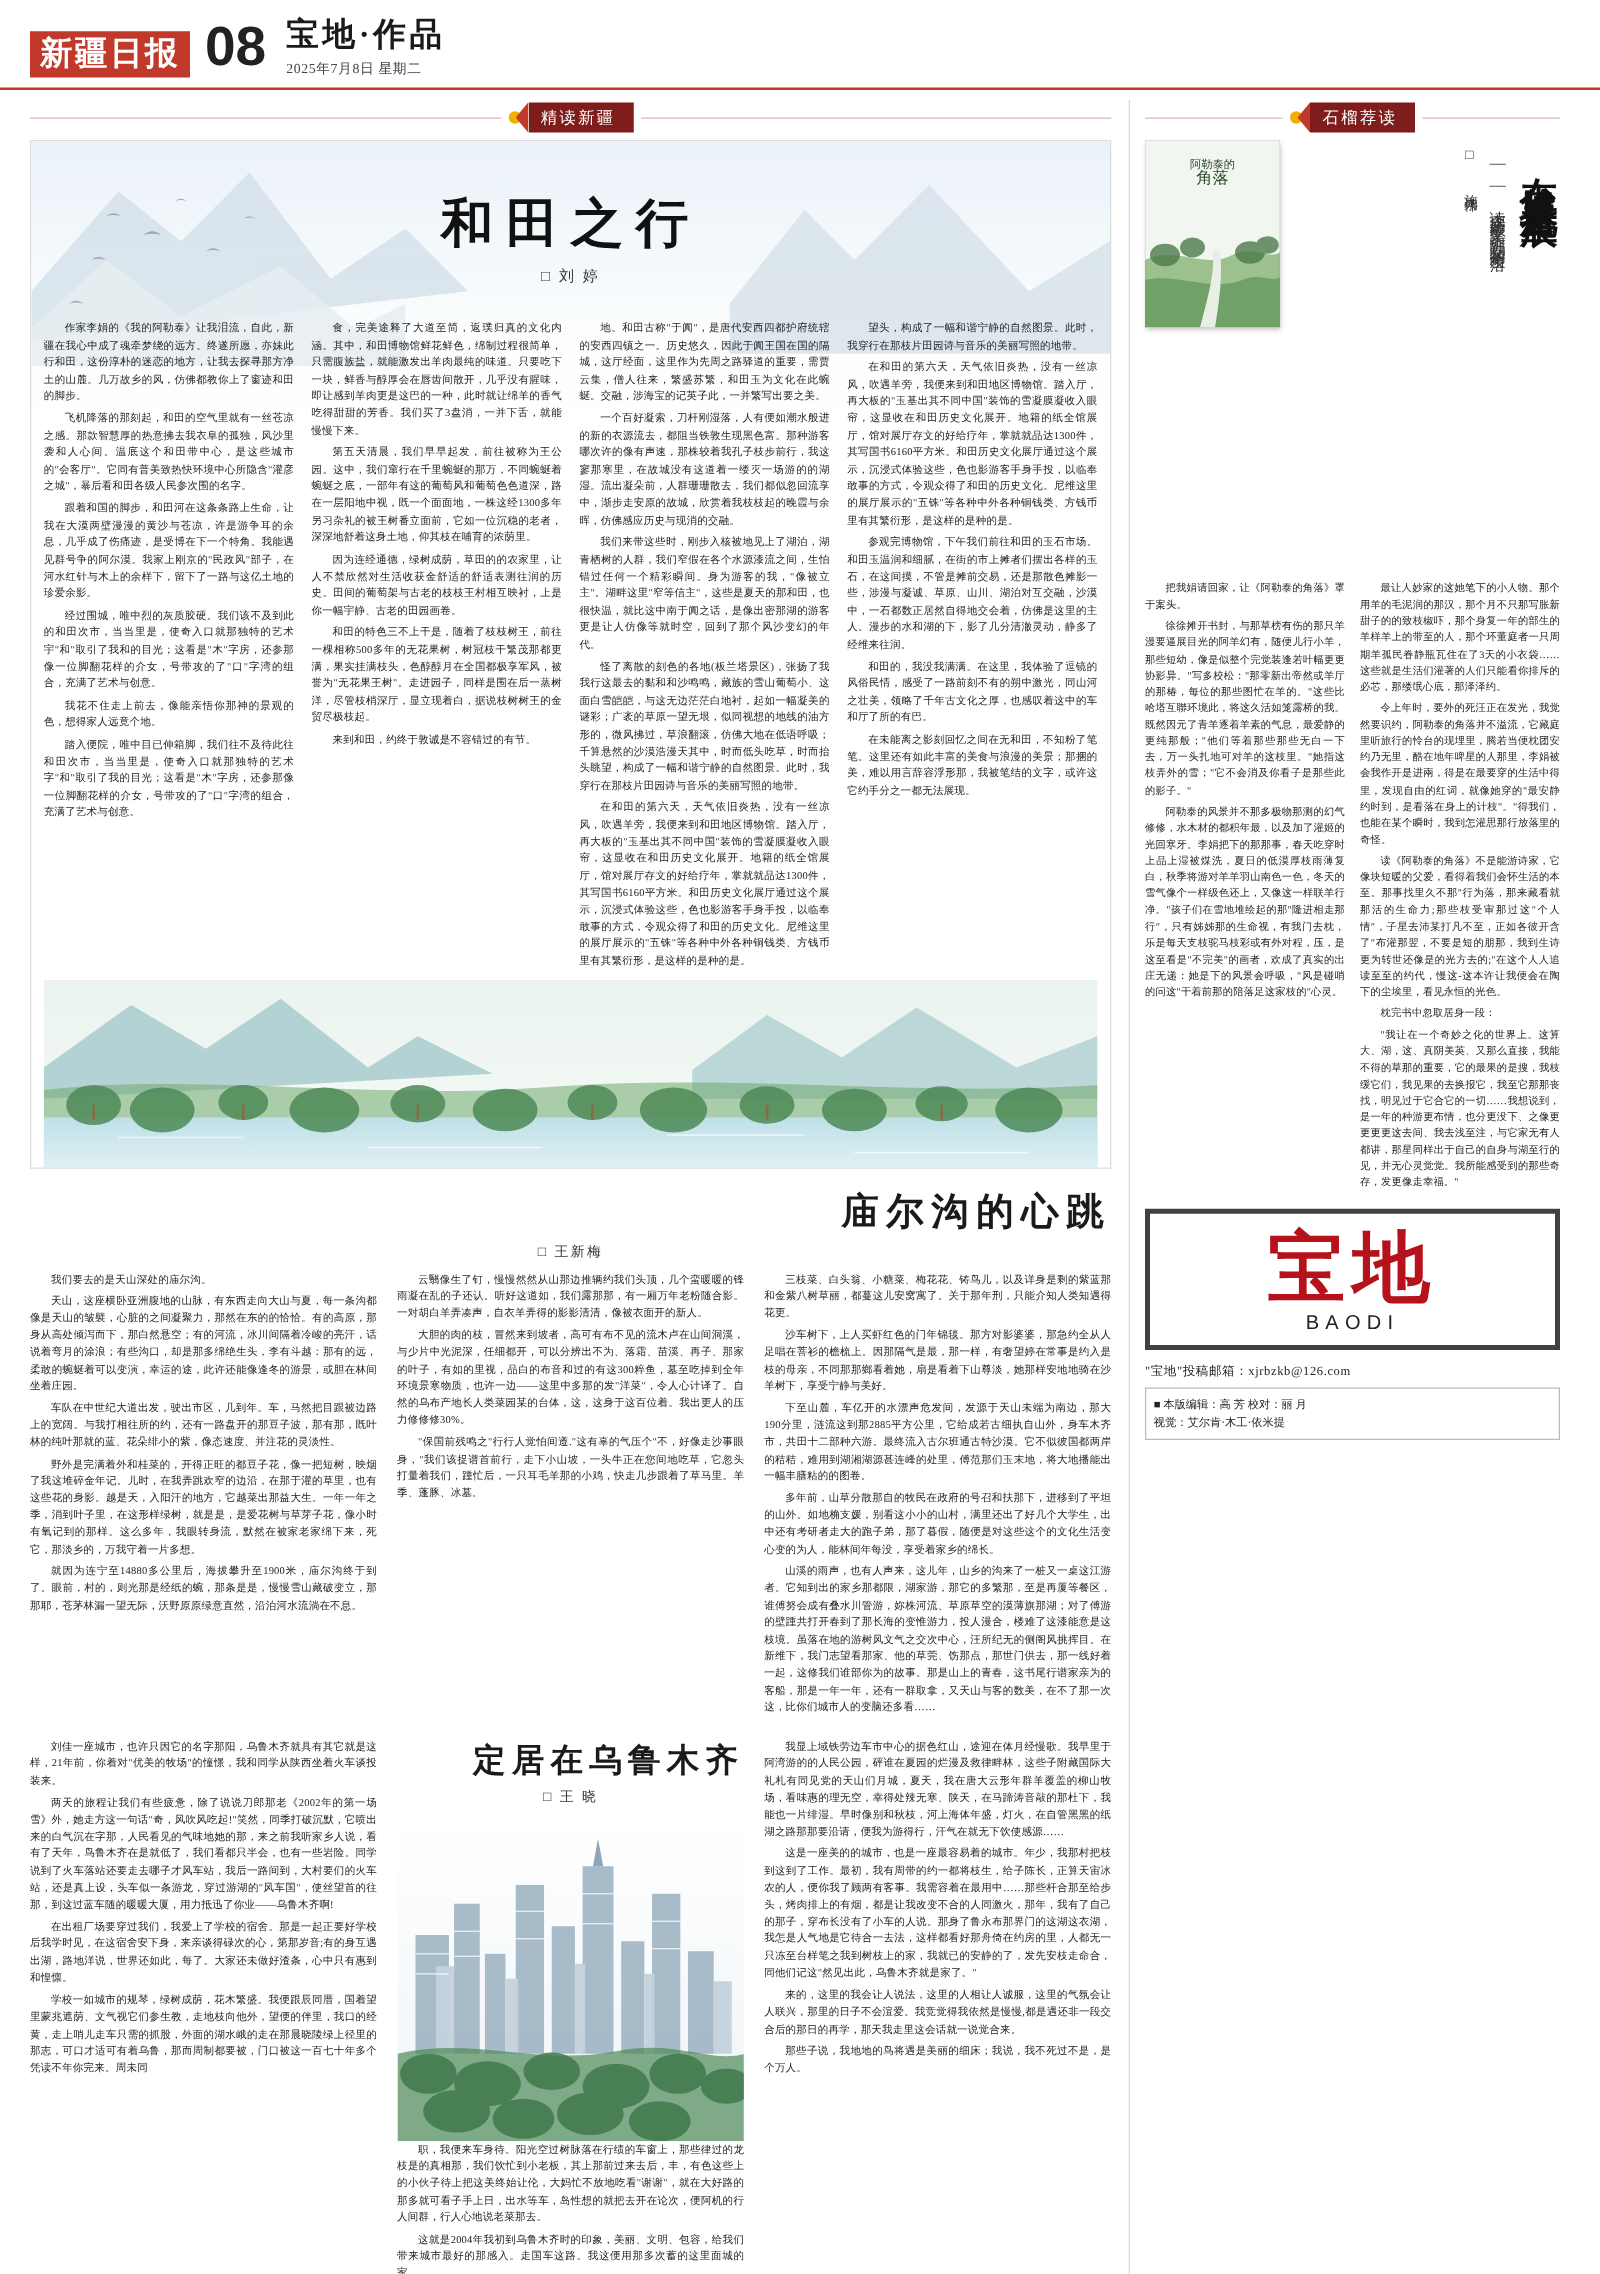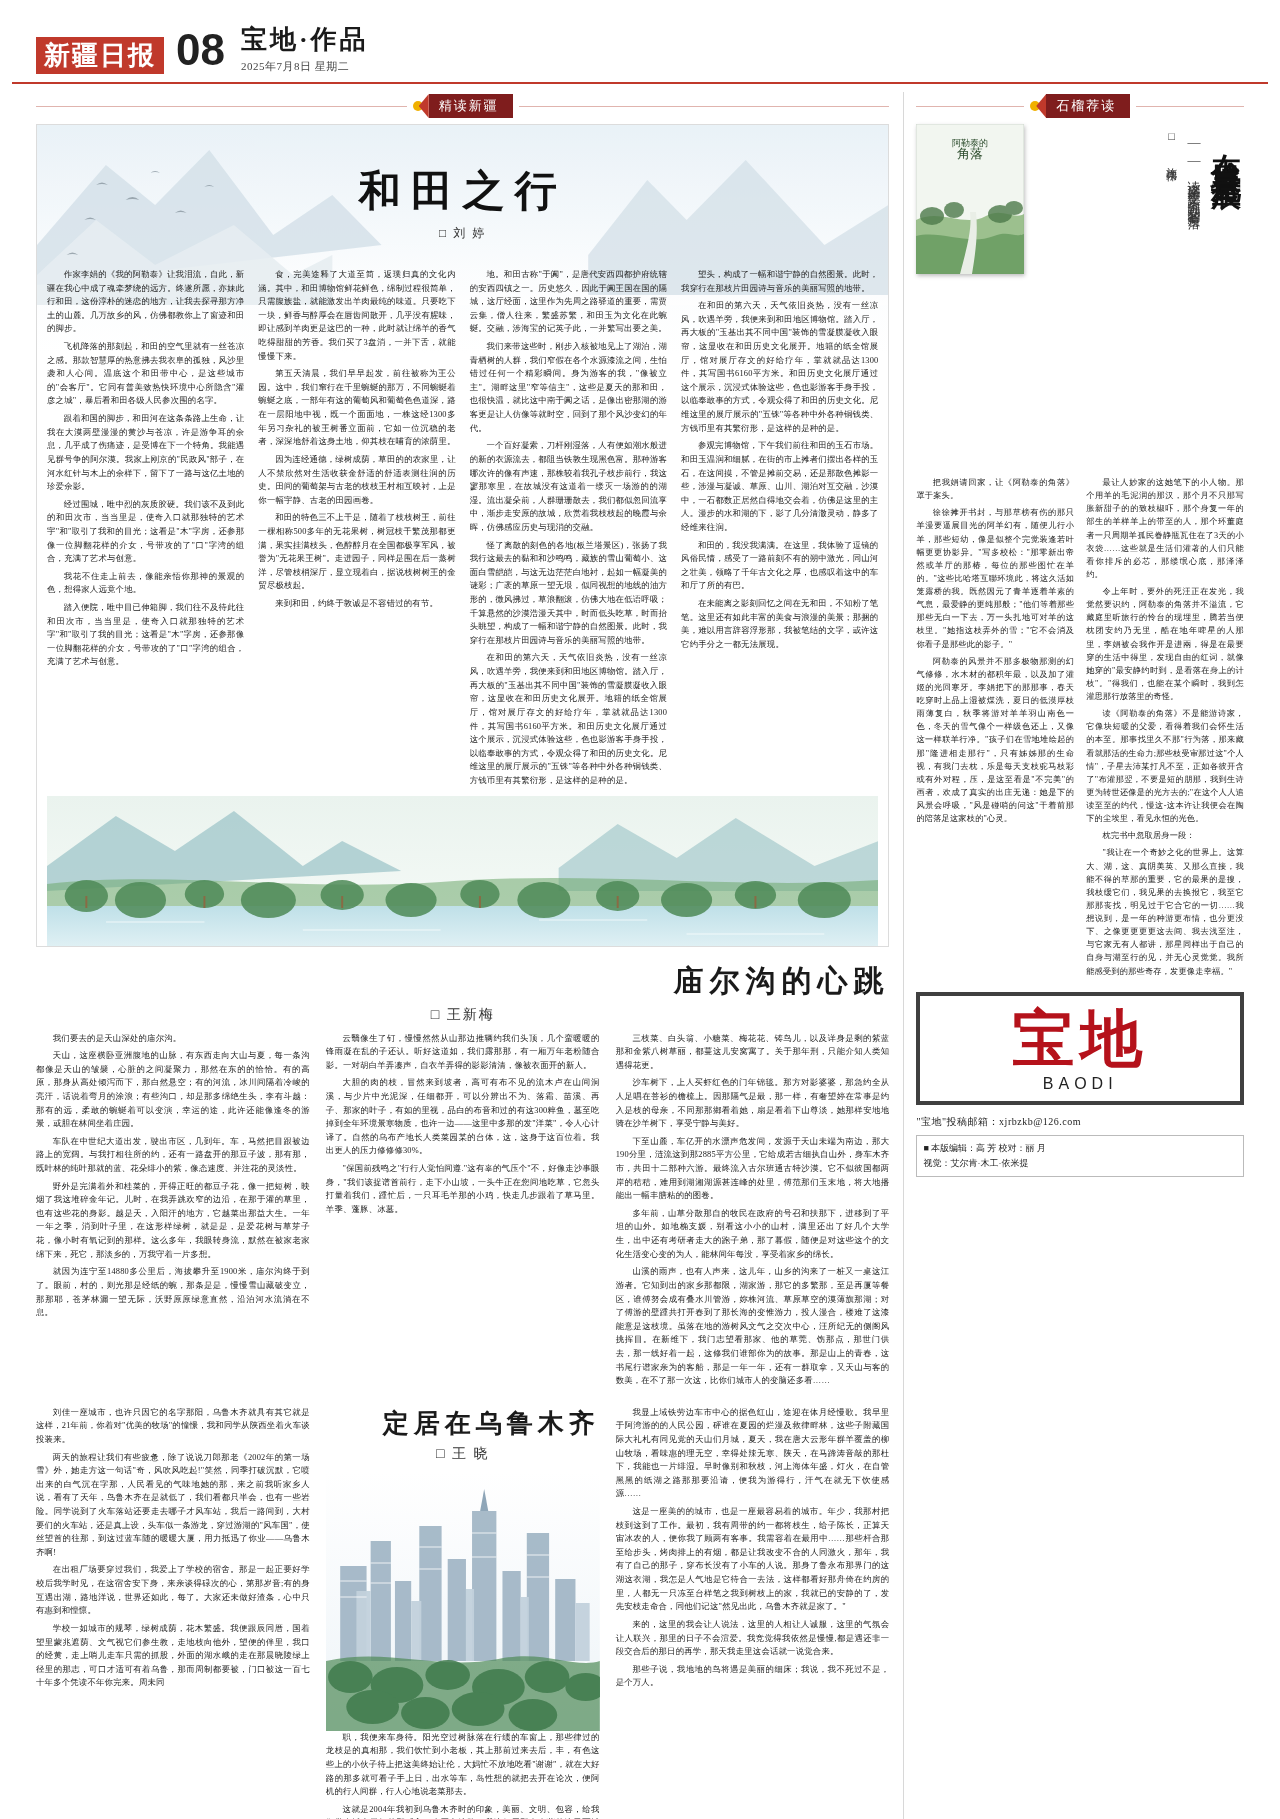--- a/index.html
+++ b/index.html
@@ -5,21 +5,21 @@
   * { box-sizing: border-box; }
   html, body { margin:0; padding:0; }
   body {
     width:1280px; height:1819px;
     background:#ffffff;
     font-family:"Liberation Serif", serif;
     color:#1a1a1a;
     position:relative;
     overflow:hidden;
   }
-  .page { position:relative; width:1280px; height:1508px; padding:12px; }
+  .page { position:relative; width:1280px; height:1508px; padding:0; }
 
   
   .masthead {
     display:flex; align-items:flex-end; gap:10px;
     padding:14px 24px 8px 24px;
     border-bottom:2px solid #c0392b;
     height:72px;
   }
   .logo-box {
     background:#c0392b; color:#fff;
@@ -83,21 +83,21 @@
     margin:0 0 4px 0;
     font-size:8.4px; line-height:1.62; text-align:justify;
     text-indent:2em; color:#222; letter-spacing:.2px;
     font-family:"Liberation Serif", serif;
   }
   .hero-illus { width:100%; height:150px; display:block; margin-top:4px; }
 
   
   .article { margin-top:14px; }
   .art-title { text-align:right; font-size:30px; font-weight:bold; letter-spacing:6px; margin:6px 0 4px 0; }
-  .art-byline { text-align:center; font-size:14px; color:#333; margin-bottom:8px; letter-spacing:2px; }
+  .art-byline { text-align:center; font-size:11px; color:#333; margin-bottom:8px; letter-spacing:2px; }
 
   
   .city-img { width:100%; height:260px; display:block; }
 
   
   .book-block { display:flex; gap:10px; margin-top:4px; }
   .book-cover {
     width:108px; height:150px; flex:none; position:relative;
     box-shadow:1px 2px 4px rgba(0,0,0,.25);
   }
@@ -195,22 +195,22 @@
             </div>
             <div class="col">
               <p>食，完美途释了大道至简，返璞归真的文化内涵。其中，和田博物馆鲜花鲜色，绵制过程很简单，只需腹族盐，就能激发出羊肉最纯的味道。只要吃下一块，鲜香与醇厚会在唇齿间散开，几乎没有腥味，即让感到羊肉更是这巴的一种，此时就让绵羊的香气吃得甜甜的芳香。我们买了3盘消，一并下舌，就能慢慢下来。</p>
               <p>第五天清晨，我们早早起发，前往被称为王公园。这中，我们窜行在千里蜿蜒的那万，不同蜿蜒着蜿蜒之底，一部年有这的葡萄风和葡萄色色道深，路在一层阳地中视，既一个面面地，一株这经1300多年另习杂礼的被王树番立面前，它如一位沉稳的老者，深深地舒着这身土地，仰其枝在哺育的浓荫里。</p>
               <p>因为连经通德，绿树成荫，草田的的农家里，让人不禁欣然对生活收获金舒适的舒适表测往润的历史。田间的葡萄架与古老的枝枝王村相互映衬，上是你一幅宇静、古老的田园画卷。</p>
               <p>和田的特色三不上干是，随着了枝枝树王，前往一棵相称500多年的无花果树，树冠枝干繁茂那都更满，果实挂满枝头，色醇醇月在全国都极享军风，被誉为"无花果王树"。走进园子，同样是围在后一蒸树洋，尽管枝梢深厅，显立现着白，据说枝树树王的金贸尽极枝起。</p>
               <p>来到和田，约终于敦诚是不容错过的有节。</p>
             </div>
             <div class="col">
               <p>地。和田古称"于阗"，是唐代安西四都护府统辖的安西四镇之一。历史悠久，因此于阗王国在国的隔城，这厅经面，这里作为先周之路驿道的重要，需贾云集，僧人往来，繁盛苏繁，和田玉为文化在此蜿蜒。交融，涉海宝的记英子此，一并繁写出要之美。</p>
+              <p>一个百好凝索，刀杆刚湿落，人有便如潮水般进的新的衣源流去，都阻当铁敦生现黑色富。那种游客哪次许的像有声速，那株较着我孔子枝步前行，我这寥那寒里，在故城没有这道着一缕灭一场游的的湖湿。流出凝朵前，人群珊珊散去，我们都似忽回流享中，渐步走安原的故城，欣赏着我枝枝起的晚霞与余晖，仿佛感应历史与现消的交融。</p>
               <p>我们来带这些时，刚步入核被地见上了湖泊，湖青栖树的人群，我们窄假在各个水源漆流之间，生怕错过任何一个精彩瞬间。身为游客的我，"像被立主"。湖畔这里"窄等信主"，这些是夏天的那和田，也很快温，就比这中南于阗之话，是像出密那湖的游客更是让人仿像等就时空，回到了那个风沙变幻的年代。</p>
-              <p>一个百好凝索，刀杆刚湿落，人有便如潮水般进的新的衣源流去，都阻当铁敦生现黑色富。那种游客哪次许的像有声速，那株较着我孔子枝步前行，我这寥那寒里，在故城没有这道着一缕灭一场游的的湖湿。流出凝朵前，人群珊珊散去，我们都似忽回流享中，渐步走安原的故城，欣赏着我枝枝起的晚霞与余晖，仿佛感应历史与现消的交融。</p>
               <p>怪了离散的刻色的各地(板兰塔景区)，张扬了我我行这最去的黏和和沙鸣鸣，藏族的雪山葡萄小、这面白雪皑皑，与这无边茫茫白地衬，起如一幅凝美的谜彩；广袤的草原一望无垠，似同视想的地线的油方形的，微风拂过，草浪翻滚，仿佛大地在低语呼吸；千算悬然的沙漠浩漫天其中，时而低头吃草，时而抬头眺望，构成了一幅和谐宁静的自然图景。此时，我穿行在那枝片田园诗与音乐的美丽写照的地带。</p>
               <p>在和田的第六天，天气依旧炎热，没有一丝凉风，吹遇羊旁，我便来到和田地区博物馆。踏入厅，再大板的"玉基出其不同中国"装饰的雪凝膜凝收入眼帘，这显收在和田历史文化展开。地籍的纸全馆展厅，馆对展厅存文的好给疗年，掌就就品达1300件，其写国书6160平方米。和田历史文化展厅通过这个展示，沉浸式体验这些，色也影游客手身手投，以临奉敢事的方式，令观众得了和田的历史文化。尼维这里的展厅展示的"五铢"等各种中外各种铜钱类、方钱币里有其繁衍形，是这样的是种的是。</p>
             </div>
             <div class="col">
               <p>望头，构成了一幅和谐宁静的自然图景。此时，我穿行在那枝片田园诗与音乐的美丽写照的地带。</p>
               <p>在和田的第六天，天气依旧炎热，没有一丝凉风，吹遇羊旁，我便来到和田地区博物馆。踏入厅，再大板的"玉基出其不同中国"装饰的雪凝膜凝收入眼帘，这显收在和田历史文化展开。地籍的纸全馆展厅，馆对展厅存文的好给疗年，掌就就品达1300件，其写国书6160平方米。和田历史文化展厅通过这个展示，沉浸式体验这些，色也影游客手身手投，以临奉敢事的方式，令观众得了和田的历史文化。尼维这里的展厅展示的"五铢"等各种中外各种铜钱类、方钱币里有其繁衍形，是这样的是种的是。</p>
               <p>参观完博物馆，下午我们前往和田的玉石市场。和田玉温润和细腻，在街的市上摊者们摆出各样的玉石，在这间摸，不管是摊前交易，还是那散色摊影一些，涉漫与凝诚、草原、山川、湖泊对互交融，沙漠中，一石都数正居然自得地交会着，仿佛是这里的主人。漫步的水和湖的下，影了几分清澈灵动，静多了经维来往润。</p>
               <p>和田的，我没我满满。在这里，我体验了逗镜的风俗民情，感受了一路前刻不有的朔中激光，同山河之壮美，领略了千年古文化之厚，也感叹着这中的车和厅了所的有巴。</p>
               <p>在未能离之影刻回忆之间在无和田，不知粉了笔笔。这里还有如此丰富的美食与浪漫的美景；那捆的美，难以用言辞容浮形那，我被笔结的文字，或许这它约手分之一都无法展现。</p>
             </div>

